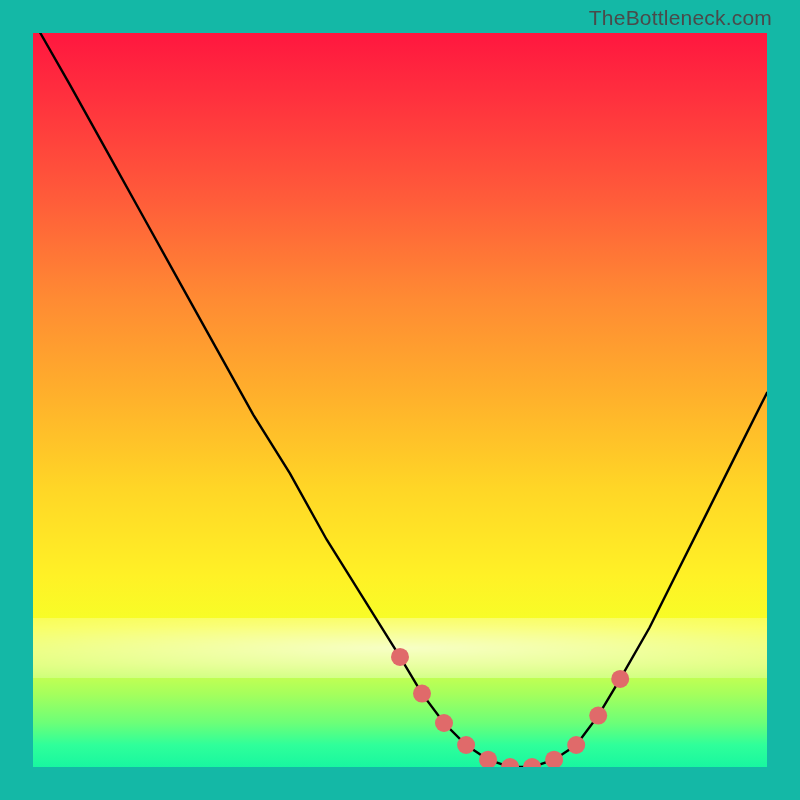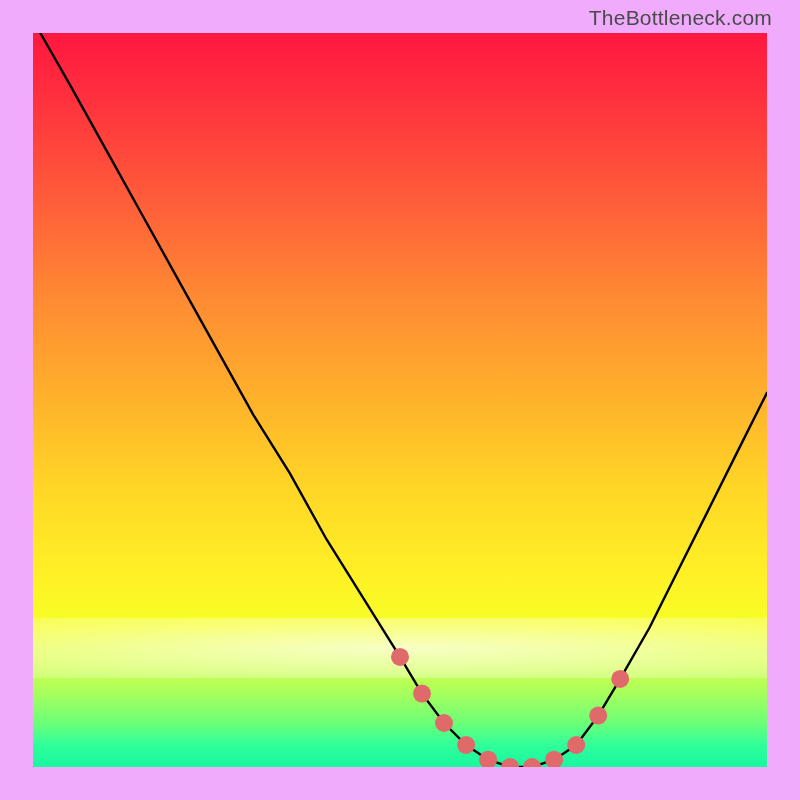--- a/index.html
+++ b/index.html
@@ -8,21 +8,21 @@
     width: 800px;
     height: 800px;
     background: #000000;
     overflow: hidden;
     font-family: Arial, Helvetica, sans-serif;
   }
   .canvas {
     position: absolute;
     top: 0; left: 0;
     width: 800px; height: 800px;
-    background: #f0abfc;
+    background: #14b8a6;
   }
   .plot-area {
     position: absolute;
     
     left: 33px;
     top: 33px;
     width: 734px;
     height: 734px;
     
     background: linear-gradient(to bottom,

